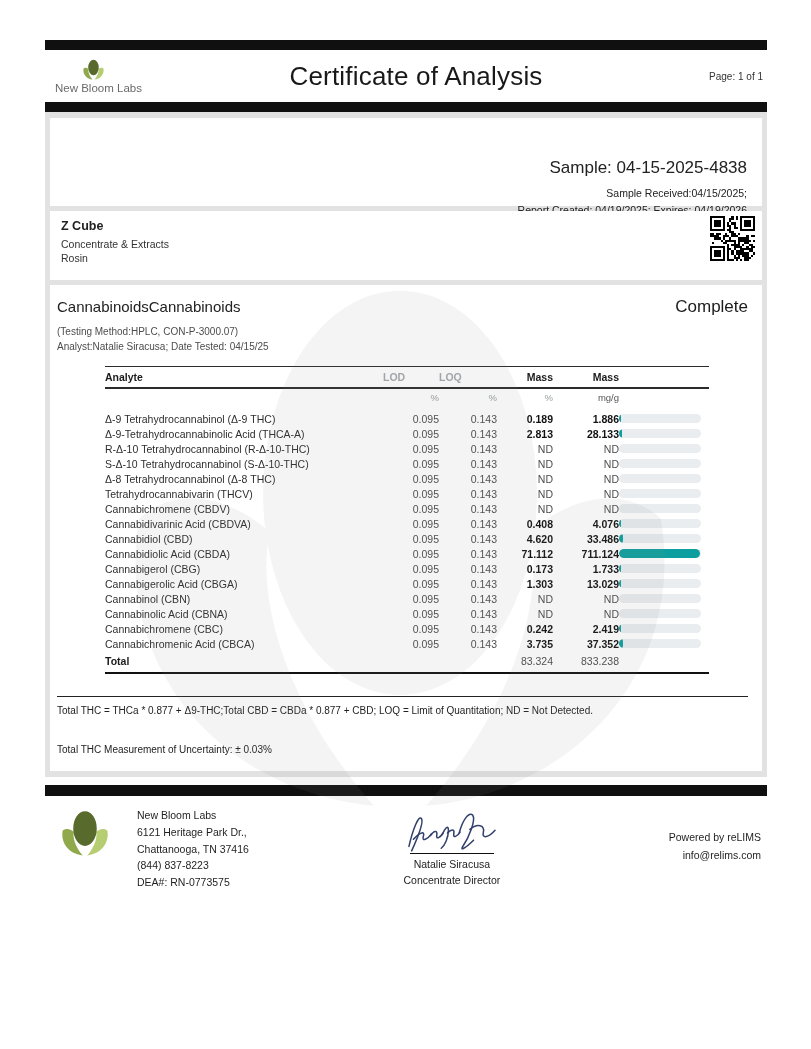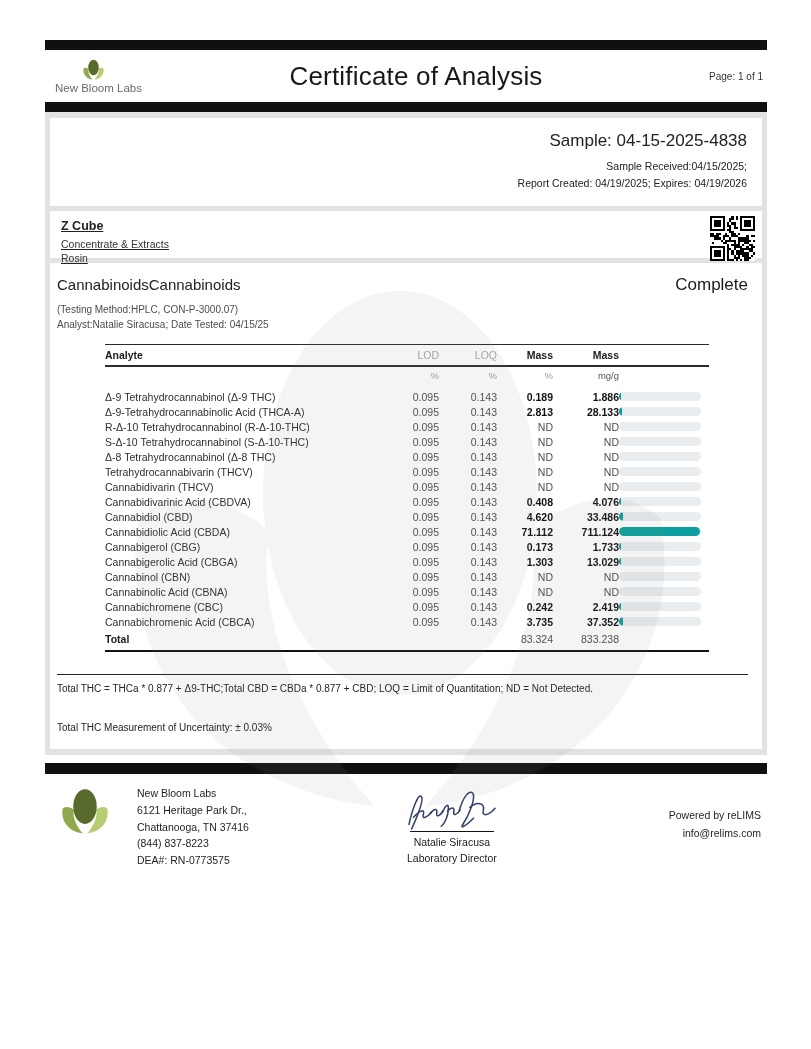--- a/index.html
+++ b/index.html
@@ -14,24 +14,24 @@
   .brand-block svg { margin-left: 26px; }
   .brand-name { font-size: 11.5px; color: #6a6a6a; margin-top: 1px; }
   .coa-title { flex: 1; text-align: center; font-size: 26px; color: #181818; letter-spacing: 0.2px; }
   .page-label { width: 120px; text-align: right; font-size: 10px; color: #333; padding-right: 4px; }
 
   
   .gray-wrap { background: #e2e2e2; padding: 6px 5px; display: flex; flex-direction: column; gap: 5px; position: relative; }
   .card { background: #fff; }
 
   .sample-card { height: 88px; text-align: right; padding: 13px 15px 0 0; }
-  .sample-id { font-size: 17px; color: #222; margin-bottom: 9px; }
+  .sample-id { font-size: 17px; color: #222; margin-bottom: 9px; margin-top: 27px; }
   .sample-line { font-size: 10.5px; color: #222; margin-bottom: 5px; }
 
-  .product-card { height: 47px; padding: 8px 8px 0 11px; position: relative; text-decoration: underline; }
+  .product-card { height: 69px; padding: 8px 8px 0 11px; position: relative; }
   .product-name { font-size: 12.5px; font-weight: bold; color: #222; }
   .product-cat { font-size: 10.5px; color: #333; margin-top: 5px; }
   .product-type { font-size: 10.5px; color: #333; margin-top: 2px; }
   .qr { position: absolute; right: 7px; top: 5px; width: 45px; height: 45px; }
 
   .summary-card { height: 185px; padding: 8px; display: flex; gap: 7px; }
   .img-box { flex: 0 0 344px; border: 2px solid #1ea392; background: transparent; }
   .summary-grid { flex: 1; display: grid; grid-template-columns: 1fr 1fr; grid-template-rows: 1fr 1fr; gap: 7px; }
   .sum-box { border: 2px solid #1ea392; display: flex; flex-direction: column; align-items: center; justify-content: center; gap: 15px; }
   .sum-value { font-size: 15.5px; font-weight: bold; color: #1b1b1b; }
@@ -42,21 +42,21 @@
   .cann-title { font-size: 15px; color: #222; }
   .cann-status { font-size: 17px; color: #1b1b1b; }
   .cann-sub { font-size: 10px; color: #4c4c4c; margin-top: 7px; line-height: 1.5; }
 
   .tbl-wrap { margin: 12px 0 0 48px; width: 604px; }
   table { border-collapse: collapse; width: 604px; font-size: 10.5px; table-layout: fixed; }
   col.c1{width:278px} col.c2{width:56px} col.c3{width:58px} col.c4{width:56px} col.c5{width:66px} col.c6{width:90px}
   thead tr.hdr { border-top: 1.5px solid #2b2b2b; border-bottom: 2px solid #2b2b2b; }
   th { font-weight: bold; padding: 4px 0; }
   th.h-analyte { text-align: left; color: #1b1b1b; }
-  th.h-gray { text-align: right; color: #a4a9ac; font-weight: normal; }
+  th.h-gray { text-align: left; color: #a4a9ac; font-weight: bold; }
   th.h-mass { text-align: right; color: #1b1b1b; }
   tr.units td { text-align: right; color: #9aa0a3; font-size: 9.5px; padding: 3px 0 8px 0; }
   tr.units td.u-mgg { color: #555; }
   tbody.rows td { padding: 1.5px 0; }
   td.c-analyte { text-align: left; color: #2e2e2e; }
   td.c-num { text-align: right; color: #4d4d4d; }
   td.c-mass { text-align: right; color: #111; font-weight: bold; }
   td.c-bar { padding-left: 20px; }
   .bar-track { width: 82px; height: 8.5px; background: #e9edf0; border-radius: 4.5px; overflow: hidden; }
   .bar-fill { height: 100%; background: #0d9f9f; border-radius: 4.5px; }
@@ -369,21 +369,21 @@
                 <td class="c-num">0.143</td>
                 <td class="c-num">ND</td>
                 <td class="c-num">ND</td>
                 <td class="c-bar">
                   <div class="bar-track">
                     <div class="bar-fill" style="width: 0px;"></div>
                   </div>
                 </td>
               </tr>
               <tr>
-                <td class="c-analyte">Cannabidivarin (THCV)</td>
+                <td class="c-analyte">Cannabichromene (CBDV)</td>
                 <td class="c-num">0.095</td>
                 <td class="c-num">0.143</td>
                 <td class="c-num">ND</td>
                 <td class="c-num">ND</td>
                 <td class="c-bar">
                   <div class="bar-track">
                     <div class="bar-fill" style="width: 0px;"></div>
                   </div>
                 </td>
               </tr>
@@ -538,21 +538,21 @@
           <path d="M17,36 C25,27 30,27 28,33 C26,39 33,36 37,30"></path>
           <path d="M36,32 C40,26 44,26 43,31 C42,37 47,34 50,29"></path>
           <path d="M49,31 C53,22 56,20 56,26 C56,34 52,43 48,46"></path>
           <path d="M55,29 C60,24 63,25 62,30 C61,35 66,33 69,28"></path>
           <path d="M68,29 C72,14 79,5 83,9 C87,14 79,34 72,44 C68,50 76,45 84,37"></path>
           <path d="M80,25 C88,18 97,20 95,28 C93,36 101,34 108,26"></path>
         </g>
       </svg>
       <div class="sig-line"></div>
       <div class="f-sign-name">Natalie Siracusa</div>
-      <div class="f-sign-title">Laboratory Director</div>
+      <div class="f-sign-title">Concentrate Director</div>
     </div>
     <div class="f-relims">
       <div>Powered by reLIMS</div>
       <div>info@relims.com</div>
     </div>
   </div>
 
 </div>
 
 <svg class="watermark" viewBox="0 0 100 92" preserveAspectRatio="xMidYMid meet">

